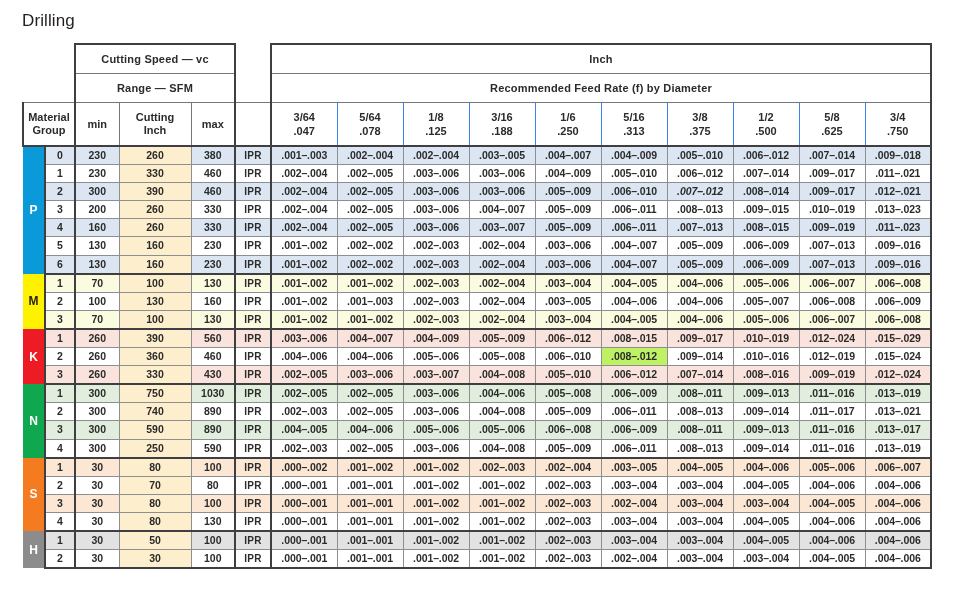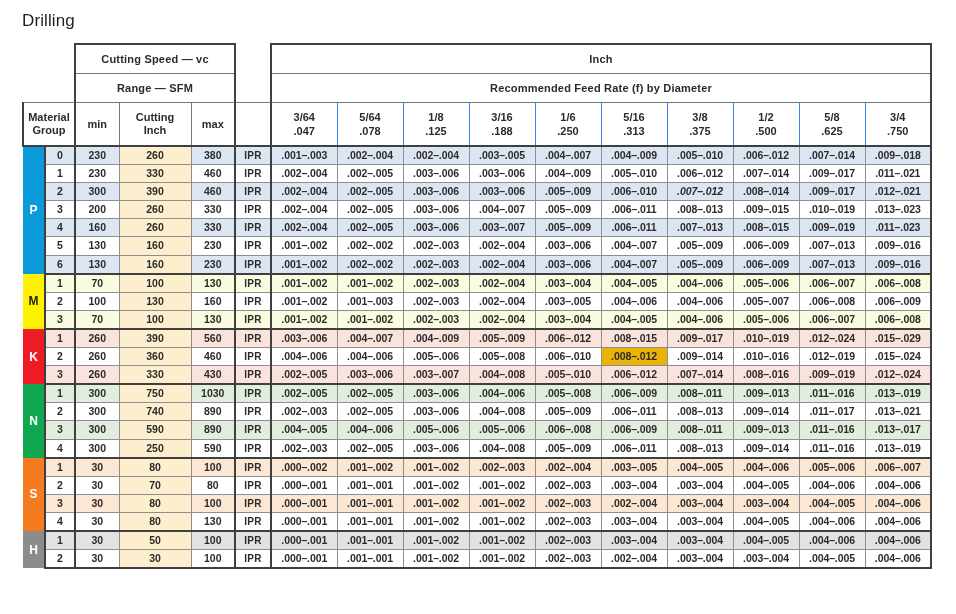--- a/index.html
+++ b/index.html
@@ -392,21 +392,21 @@
           <td class="data num thick-l" style="background: rgb(255, 255, 255);">2</td>
           <td class="data num thick-l" style="background: rgb(255, 255, 255);">260</td>
           <td class="data num start-col" style="background: rgb(253, 238, 205);">360</td>
           <td class="data num thick-r" style="background: rgb(255, 255, 255);">460</td>
           <td class="data ipr thick-l thick-r" style="background: rgb(255, 255, 255);">IPR</td>
           <td class="data rng" style="background: rgb(255, 255, 255);">.004–.006</td>
           <td class="data rng" style="background: rgb(255, 255, 255);">.004–.006</td>
           <td class="data rng" style="background: rgb(255, 255, 255);">.005–.006</td>
           <td class="data rng" style="background: rgb(255, 255, 255);">.005–.008</td>
           <td class="data rng" style="background: rgb(255, 255, 255);">.006–.010</td>
-          <td class="data rng" style="background: #eab308;">.008–.012</td>
+          <td class="data rng" style="background: #bef264;">.008–.012</td>
           <td class="data rng" style="background: rgb(255, 255, 255);">.009–.014</td>
           <td class="data rng" style="background: rgb(255, 255, 255);">.010–.016</td>
           <td class="data rng" style="background: rgb(255, 255, 255);">.012–.019</td>
           <td class="data rng thick-r" style="background: rgb(255, 255, 255);">.015–.024</td>
         </tr>
         <tr class=" grp-last">
           <td class="data num thick-l" style="background: rgb(250, 227, 220);">3</td>
           <td class="data num thick-l" style="background: rgb(250, 227, 220);">260</td>
           <td class="data num start-col" style="background: rgb(253, 238, 205);">330</td>
           <td class="data num thick-r" style="background: rgb(250, 227, 220);">430</td>

